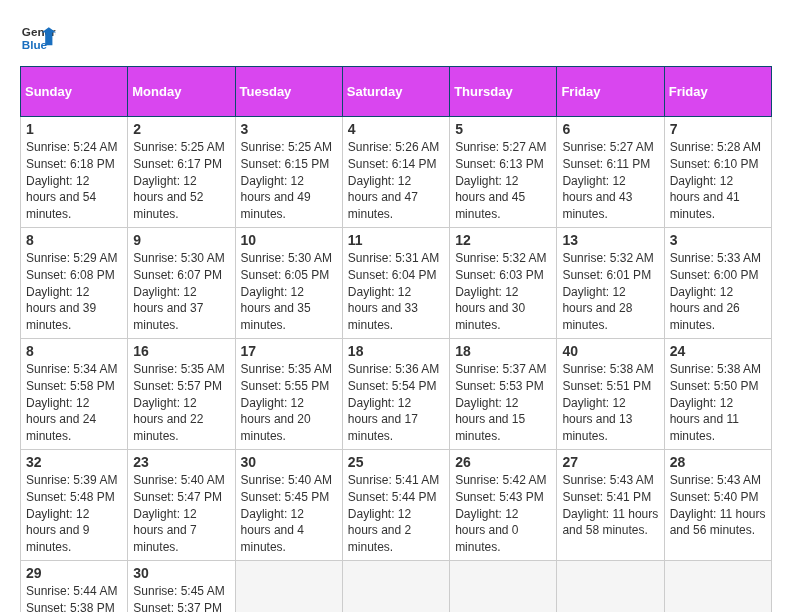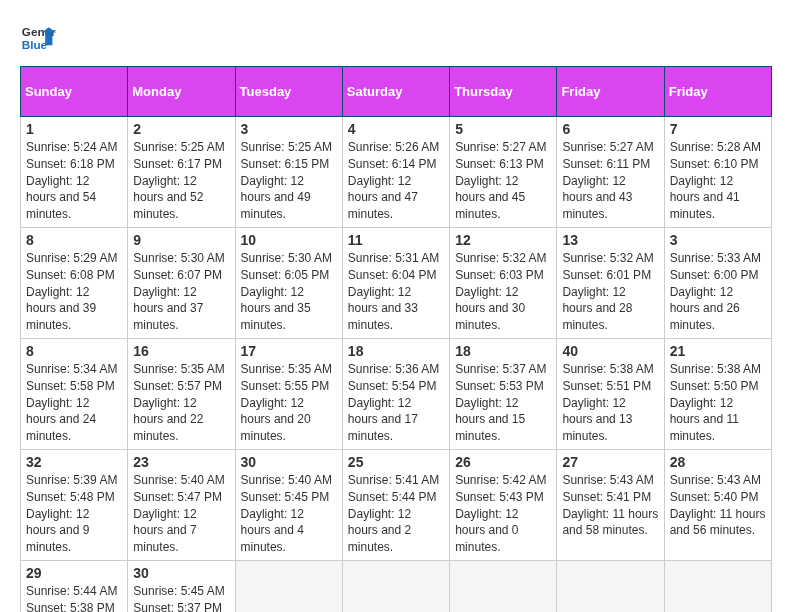--- a/index.html
+++ b/index.html
@@ -182,21 +182,21 @@
       </td>
         <td>
         <span class="day-number">18</span>
         <span class="cell-text">Sunrise: 5:37 AM<br>Sunset: 5:53 PM<br>Daylight: 12 hours and 15 minutes.</span>
       </td>
         <td>
         <span class="day-number">40</span>
         <span class="cell-text">Sunrise: 5:38 AM<br>Sunset: 5:51 PM<br>Daylight: 12 hours and 13 minutes.</span>
       </td>
         <td>
-        <span class="day-number">21</span>
+        <span class="day-number">24</span>
         <span class="cell-text">Sunrise: 5:38 AM<br>Sunset: 5:50 PM<br>Daylight: 12 hours and 11 minutes.</span>
       </td>
       </tr>
       <tr>
         <td>
         <span class="day-number">32</span>
         <span class="cell-text">Sunrise: 5:39 AM<br>Sunset: 5:48 PM<br>Daylight: 12 hours and 9 minutes.</span>
       </td>
         <td>
         <span class="day-number">23</span>

